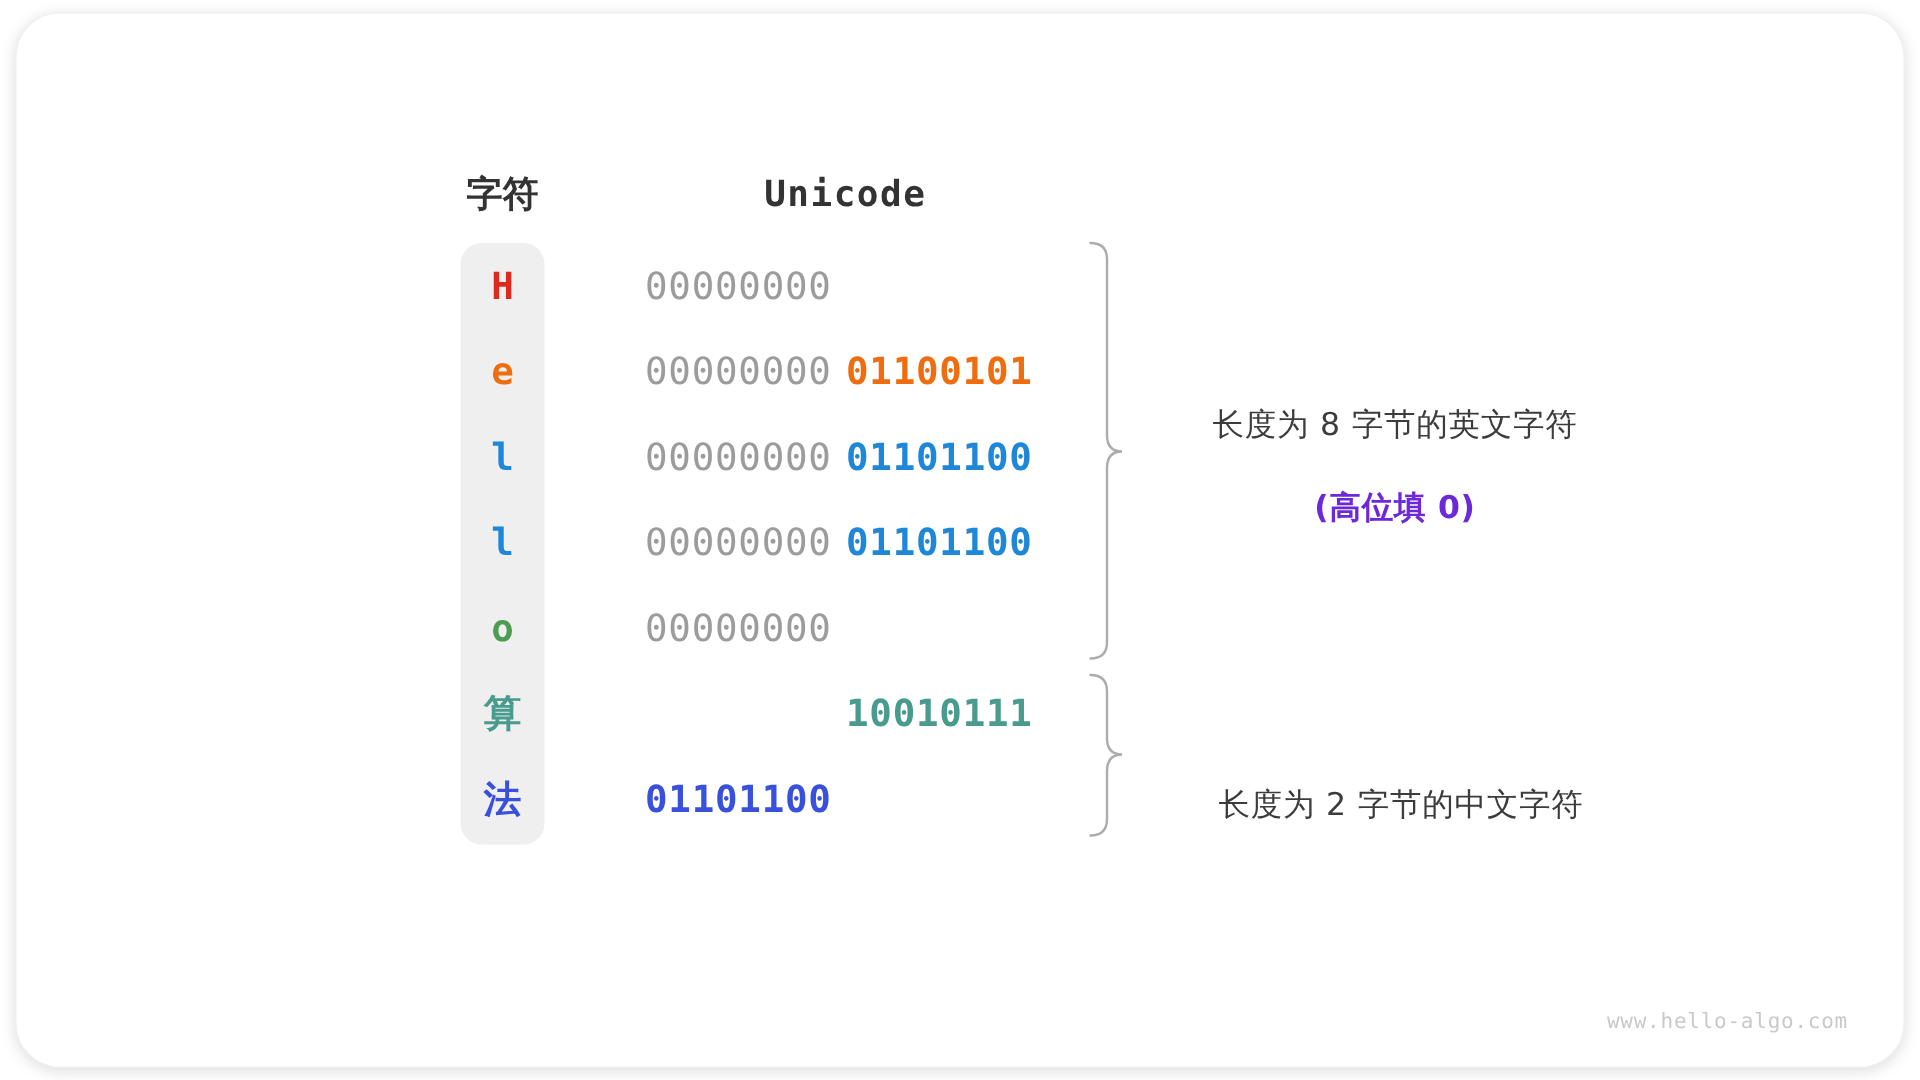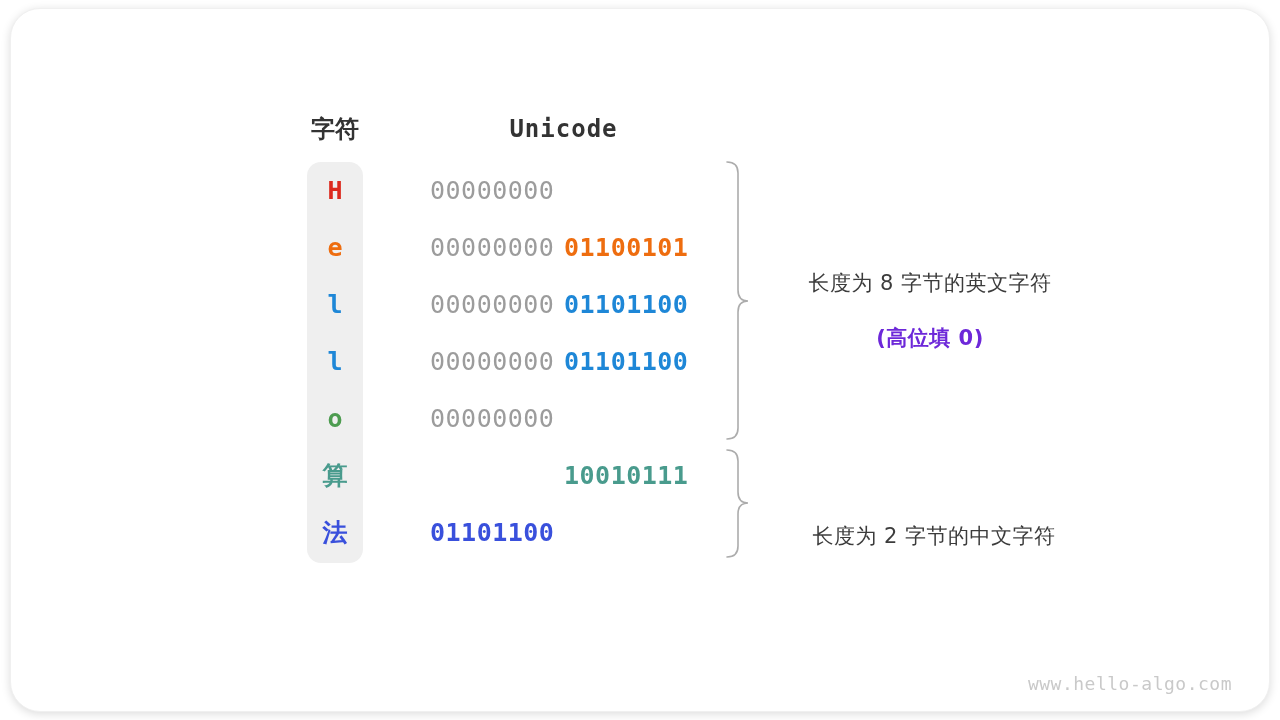--- a/index.html
+++ b/index.html
@@ -54,21 +54,21 @@
     position: absolute; width: 360px; text-align: center;
     font-size: 21px; color: #3c3c3c; letter-spacing: 0.5px;
   }
   .ann1-l1 { left: 750px; top: 269px; }
   .ann1-l2 { left: 750px; top: 324px; color: #6d28d9; font-weight: bold; }
   .ann2-l1 { left: 754px; top: 487px; margin-top: 35px; }
 
   .watermark {
     position: absolute; right: 48px; top: 673px;
     font-family: "DejaVu Sans Mono", monospace;
-    font-size: 18px; color: #c9c9c9; letter-spacing: 0.5px;
+    font-size: 14px; color: #c9c9c9; letter-spacing: 0.5px;
   }
 </style>
 </head>
 <body>
 
 <div class="card"></div>
 
 <div class="hdr hdr-char">字符</div>
 <div class="hdr hdr-unicode mono">Unicode</div>
 

